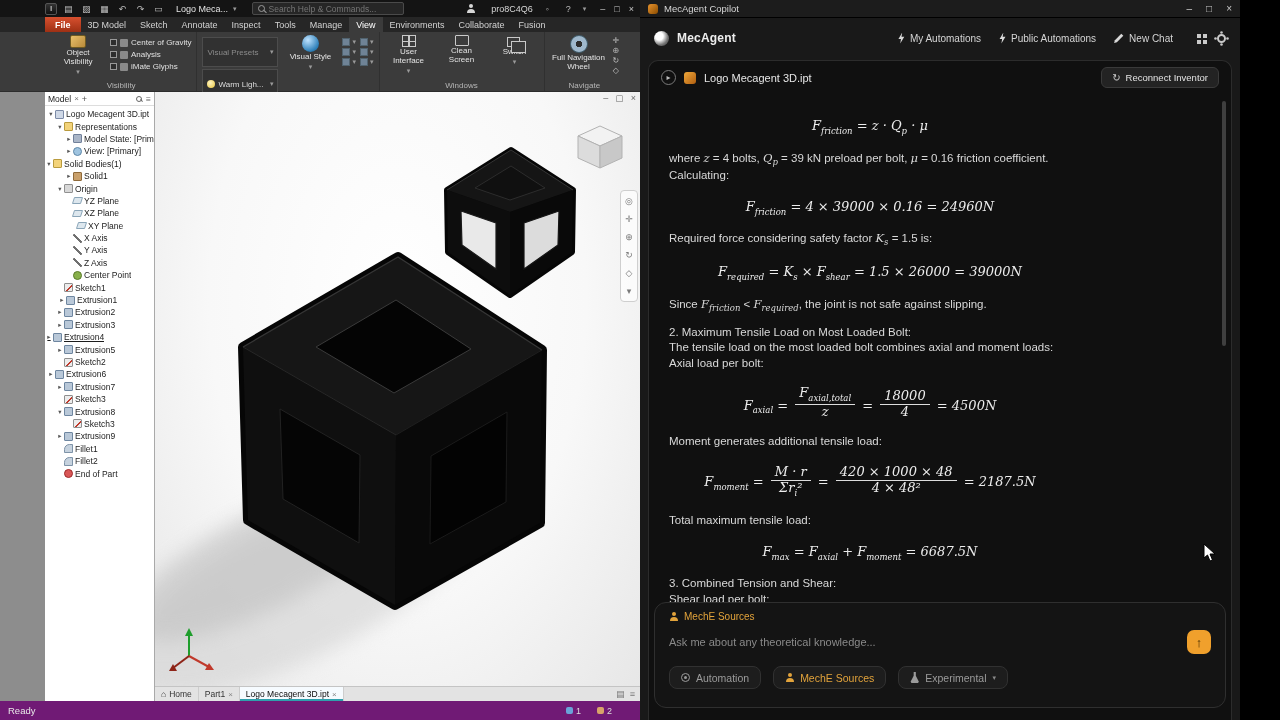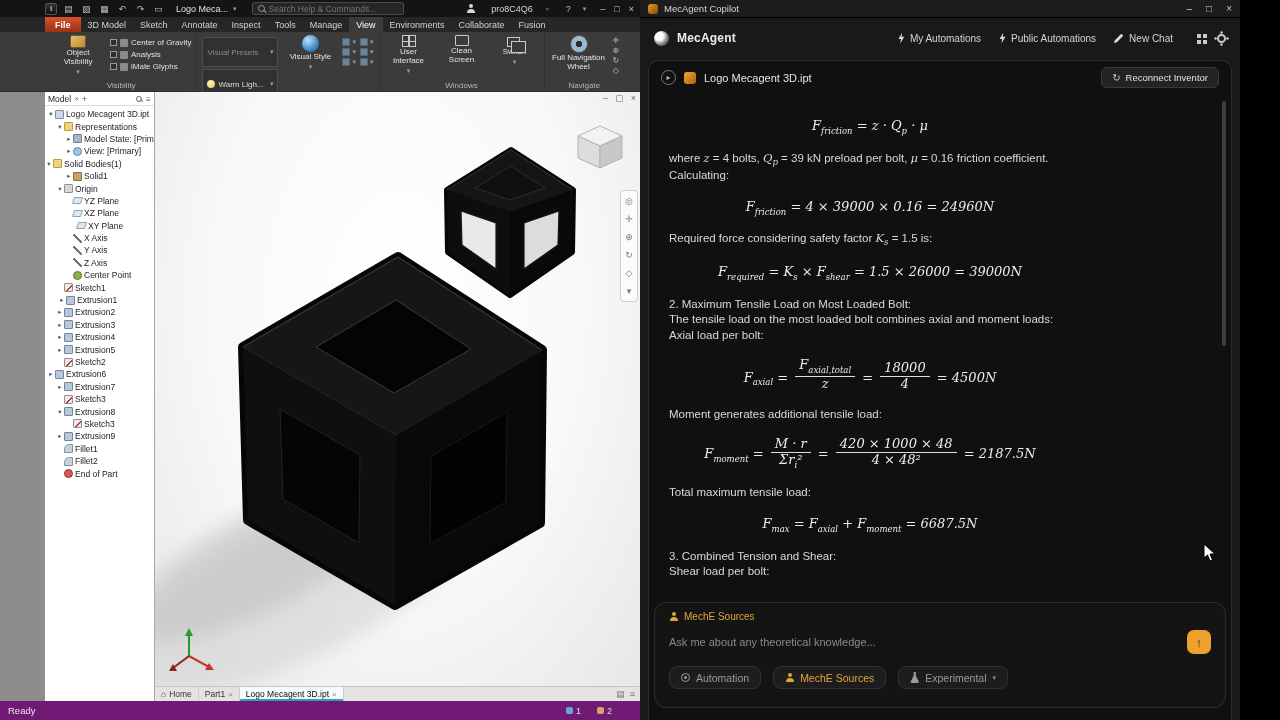--- a/index.html
+++ b/index.html
@@ -419,21 +419,21 @@
         <div class="tree-row" style="padding-left: 11px;">
           <span class="expander">▸</span>
           <span class="ticon ti-extrusion"></span>
           <span class="tlabel">Extrusion2</span>
         </div>
         <div class="tree-row" style="padding-left: 11px;">
           <span class="expander">▸</span>
           <span class="ticon ti-extrusion"></span>
           <span class="tlabel">Extrusion3</span>
         </div>
-        <div class="tree-row" style="padding-left: 11px;">
+        <div class="tree-row" style=" text-decoration: underline;">
           <span class="expander">▸</span>
           <span class="ticon ti-extrusion"></span>
           <span class="tlabel">Extrusion4</span>
         </div>
         <div class="tree-row" style="padding-left: 11px;">
           <span class="expander">▸</span>
           <span class="ticon ti-extrusion"></span>
           <span class="tlabel">Extrusion5</span>
         </div>
         <div class="tree-row" style="padding-left: 11px;">
@@ -633,20 +633,21 @@
         <span class="rc-ic">↻</span>
         <span>Reconnect Inventor</span>
       </button>
     </div>
     <div class="cop-content">
         <div class="formula">F<sub>friction</sub> = z · Q<sub>p</sub> · μ</div>
         <div class="para">where <span class="imath">z</span> = 4 bolts, <span class="imath">Q<sub>p</sub></span> = 39 kN preload per bolt, <span class="imath">μ</span> = 0.16 friction coefficient. Calculating:</div>
         <div class="formula">F<sub>friction</sub> = 4 × 39000 × 0.16 = 24960N</div>
         <div class="para">Required force considering safety factor <span class="imath">K<sub>s</sub></span> = 1.5 is:</div>
         <div class="formula">F<sub>required</sub> = K<sub>s</sub> × F<sub>shear</sub> = 1.5 × 26000 = 39000N</div>
+        <div class="para">Since <span class="imath">F<sub>friction</sub></span> &lt; <span class="imath">F<sub>required</sub></span>, the joint is not safe against slipping.</div>
         <div class="para">2. Maximum Tensile Load on Most Loaded Bolt:<br>The tensile load on the most loaded bolt combines axial and moment loads:<br>Axial load per bolt:</div>
         <div class="formula">F<sub>axial</sub> = <span class="frac"><span class="fnum">F<sub>axial,total</sub></span><span class="fden">z</span></span> = <span class="frac"><span class="fnum">18000</span><span class="fden">4</span></span> = 4500N</div>
         <div class="para">Moment generates additional tensile load:</div>
         <div class="formula">F<sub>moment</sub> = <span class="frac"><span class="fnum">M · r</span><span class="fden">Σr<sub>i</sub>²</span></span> = <span class="frac"><span class="fnum">420 × 1000 × 48</span><span class="fden">4 × 48²</span></span> = 2187.5N</div>
         <div class="para">Total maximum tensile load:</div>
         <div class="formula">F<sub>max</sub> = F<sub>axial</sub> + F<sub>moment</sub> = 6687.5N</div>
         <div class="para">3. Combined Tension and Shear:<br>Shear load per bolt:</div>
       </div>
     <div class="vthumb"></div>
   </div>

